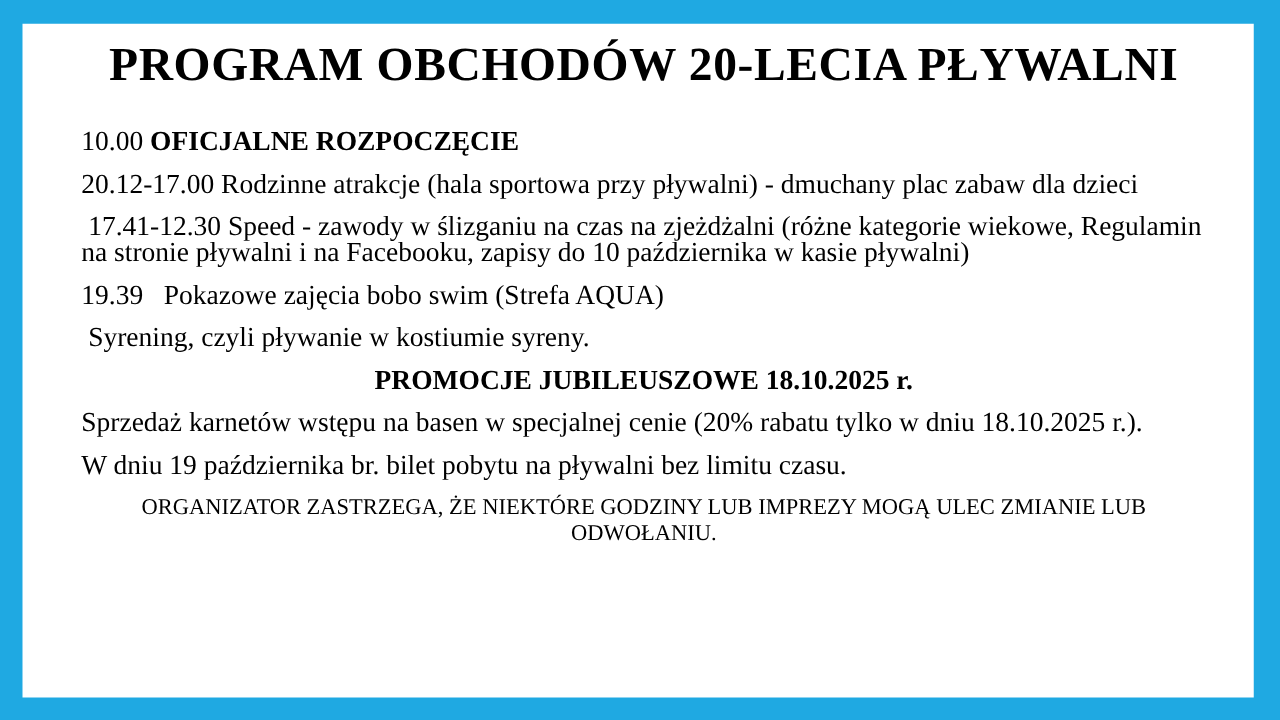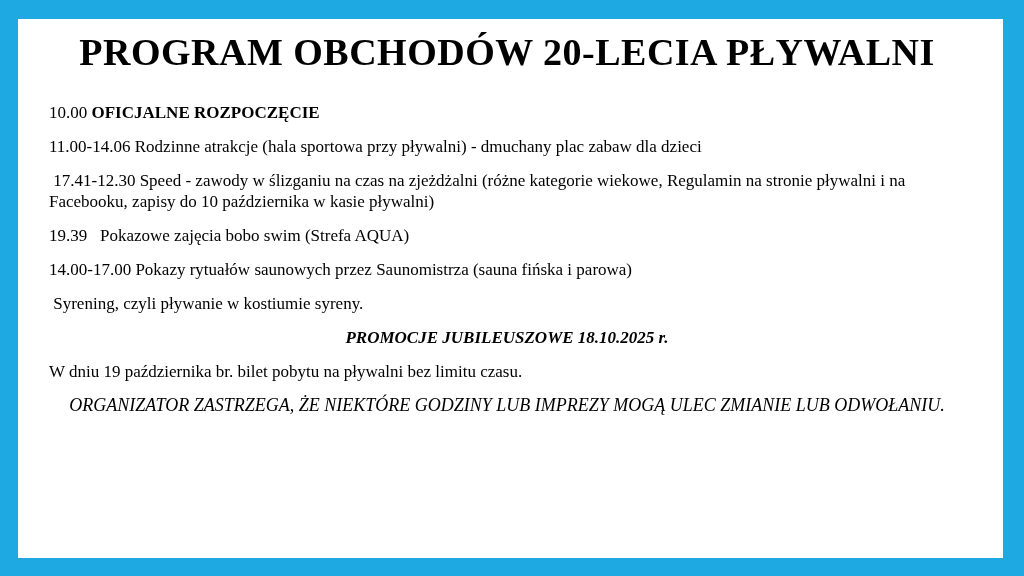--- a/index.html
+++ b/index.html
@@ -19,58 +19,57 @@
   }
   .sheet {
     position: absolute;
     left: 18px;
     top: 19px;
     right: 21px;
     bottom: 18px;
     background: #ffffff;
     color: #000000;
     box-sizing: border-box;
-    padding: 8px 38px 0 31px;
+    padding: 8px 38px 0 47px;
     overflow: hidden;
   }
   .doc-title {
     margin: 4px 0 27px 0;
     text-align: center;
     font-size: 38px;
     font-weight: 700;
     letter-spacing: 0.5px;
     line-height: 1.15;
     color: #000000;
   }
   .line {
     margin: 0 0 13px 0;
-    font-size: 17px;
+    font-size: 22px;
     line-height: 21px;
     white-space: pre-wrap;
     color: #000000;
   }
   .line.center {
     text-align: center;
-    font-style: italic;
   }
   .line .seg-bold {
     font-weight: 700;
   }
 </style>
 </head>
 <body>
 
 <div class="frame" style="background: rgb(31, 169, 226);">
   <div class="sheet" style="background: rgb(255, 255, 255);">
     <h1 class="doc-title">PROGRAM OBCHODÓW 20-LECIA PŁYWALNI</h1>
     <div>
         <p class="line"><span class="seg">10.00 </span><span class="seg-bold">OFICJALNE ROZPOCZĘCIE</span></p>
-        <p class="line"><span class="seg">11.00-14.06 Rodzinne atrakcje (hala sportowa przy pływalni) - dmuchany plac zabaw dla dzieci</span></p>
+        <p class="line"><span class="seg">20.12-17.00 Rodzinne atrakcje (hala sportowa przy pływalni) - dmuchany plac zabaw dla dzieci</span></p>
         <p class="line"><span class="seg"> 17.41-12.30 Speed - zawody w ślizganiu na czas na zjeżdżalni (różne kategorie wiekowe, Regulamin na stronie pływalni i na Facebooku, zapisy do 10 października w kasie pływalni)</span></p>
         <p class="line"><span class="seg">19.39   Pokazowe zajęcia bobo swim (Strefa AQUA)</span></p>
-        <p class="line"><span class="seg">14.00-17.00 Pokazy rytuałów saunowych przez Saunomistrza (sauna fińska i parowa)</span></p>
         <p class="line"><span class="seg"> Syrening, czyli pływanie w kostiumie syreny.</span></p>
         <p class="line center"><span class="seg-bold">PROMOCJE JUBILEUSZOWE 18.10.2025 r.</span></p>
+        <p class="line"><span class="seg">Sprzedaż karnetów wstępu na basen w specjalnej cenie (20% rabatu tylko w dniu 18.10.2025 r.).</span></p>
         <p class="line"><span class="seg">W dniu 19 października br. bilet pobytu na pływalni bez limitu czasu.</span></p>
         <p class="line center" style="font-size: 18px;"><span class="seg">ORGANIZATOR ZASTRZEGA, ŻE NIEKTÓRE GODZINY LUB IMPREZY MOGĄ ULEC ZMIANIE LUB ODWOŁANIU.</span></p>
       </div>
   </div>
 </div>
 
 </body></html>

